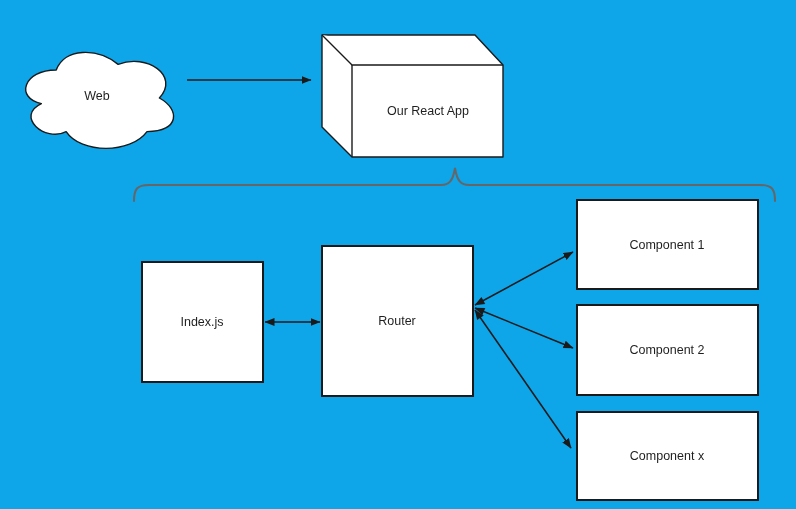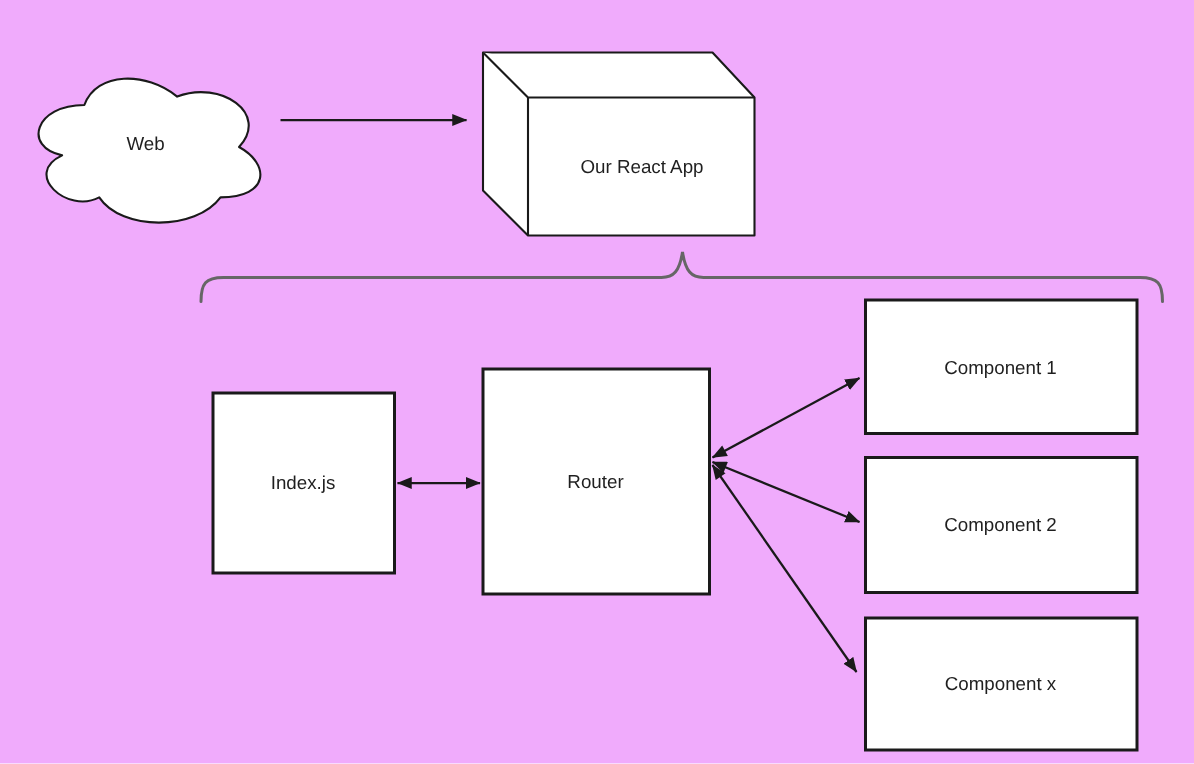--- a/index.html
+++ b/index.html
@@ -8,21 +8,21 @@
     background: #ffffff;
     width: 796px;
     height: 509px;
     overflow: hidden;
     font-family: "Liberation Sans", sans-serif;
   }
   .canvas {
     position: relative;
     width: 796px;
     height: 509px;
-    background: #f0abfc;
+    background: #0ea5e9;
   }
   svg text {
     font-family: "Liberation Sans", sans-serif;
     font-size: 12.5px;
     fill: #1f1f1f;
     text-anchor: middle;
   }
   .shape {
     fill: #ffffff;
     stroke: #1a1a1a;

